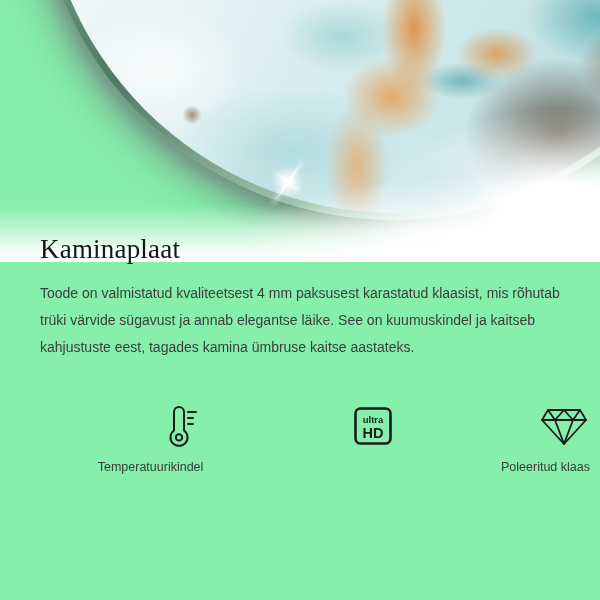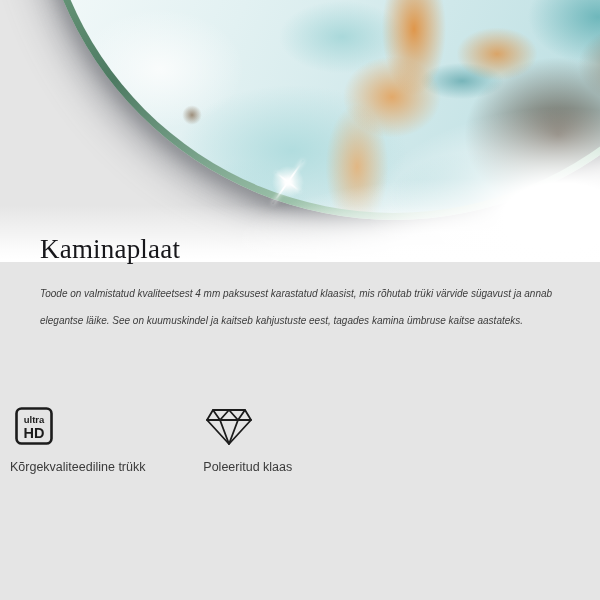--- a/index.html
+++ b/index.html
@@ -1,17 +1,17 @@
 <!DOCTYPE html>
 <html style="--heading-text: #17171b; --body-text: #3c3c3c; --label-text: #3a3a3a; --icon-stroke: #1c1c1c; --glass-edge: #74a383; --art-teal: #9ed2d5; --art-orange: #e2974e; --art-brown: #6e5f4d;"><head>
 <meta charset="utf-8">
 <style>
   html,body{margin:0;padding:0;width:600px;height:600px;overflow:hidden;background:#fff;
     font-family:"Liberation Sans",sans-serif;}
-  .page{position:relative;width:600px;height:600px;background:#e5e5e5;}
+  .page{position:relative;width:600px;height:600px;background:#86efac;}
 
   
   .hero{position:absolute;left:0;top:0;width:600px;height:262px;overflow:hidden;z-index:1;}
   .plate{position:absolute;left:35px;top:-498px;width:718px;height:718px;border-radius:50%;
     box-sizing:border-box;padding:7px;
     background:linear-gradient(150deg,#d3e6da 0%,var(--glass-edge,#74a383) 38%,#4d7a62 55%,#a9cdb6 78%,#ddefe3 100%);
     box-shadow:-14px 18px 34px rgba(110,112,118,.42),0 10px 22px rgba(100,102,108,.35),-4px 6px 12px rgba(120,122,128,.3);}
   .plate-art{width:100%;height:100%;border-radius:50%;
     background:
       radial-gradient(ellipse 46px 95px at 372px 520px, rgba(224,146,66,.95), rgba(224,146,66,0) 70%),
@@ -40,26 +40,26 @@
     background:linear-gradient(90deg,rgba(255,255,255,0),#fff 35%,#fff 65%,rgba(255,255,255,0));
     transform:rotate(-55deg);box-shadow:0 0 4px rgba(255,255,255,.9);}
   .sparkle::after{content:"";position:absolute;left:14px;top:29px;width:32px;height:2px;border-radius:2px;
     background:linear-gradient(90deg,rgba(255,255,255,0),#fff 35%,#fff 65%,rgba(255,255,255,0));
     transform:rotate(38deg);box-shadow:0 0 4px rgba(255,255,255,.9);}
 
   
   .content{position:absolute;left:40px;top:233px;width:545px;z-index:5;}
   h1{margin:0;font-family:"Liberation Serif",serif;font-weight:400;
     font-size:27px;line-height:33px;color:var(--heading-text,#17171b);letter-spacing:.2px;}
-  .desc{margin:14px 0 0 0;font-size:10px;line-height:27px;color:var(--body-text,#3c3c3c);font-style:italic;}
+  .desc{margin:14px 0 0 0;font-size:14px;line-height:27px;color:var(--body-text,#3c3c3c);}
 
   
   .features{position:absolute;left:10px;top:399px;width:580px;z-index:5;
     display:grid;grid-template-columns:repeat(3,1fr);row-gap:13px;}
-  .feature{display:flex;flex-direction:column;align-items:flex-start;}
+  .feature{display:flex;flex-direction:column;align-items:flex-end;}
   .icon-box{height:54px;display:flex;align-items:center;justify-content:center;}
   .flabel{margin-top:7px;font-size:12.5px;color:var(--label-text,#3a3a3a);}
   svg.ic{stroke:var(--icon-stroke,#1c1c1c);fill:none;stroke-linecap:round;stroke-linejoin:round;}
   svg.ic .fill{fill:var(--icon-stroke,#1c1c1c);stroke:none;}
   svg.ic text{fill:var(--icon-stroke,#1c1c1c);stroke:none;font-family:"Liberation Sans",sans-serif;}
 </style>
 </head>
 <body>
 
 <div class="page">
@@ -72,30 +72,39 @@
     <div class="sparkle"></div>
   </div>
 
   <div class="content">
     <h1><span>Kaminaplaat</span><br></h1>
     <p class="desc">Toode on valmistatud kvaliteetsest 4 mm paksusest karastatud klaasist, mis rõhutab trüki värvide sügavust ja annab elegantse läike. See on kuumuskindel ja kaitseb kahjustuste eest, tagades kamina ümbruse kaitse aastateks.</p>
   </div>
 
   <div class="features">
 
+    <div class="feature">
+      <div class="icon-box">
+        <svg class="ic" width="48" height="50" viewBox="0 0 48 50" stroke-width="2">
+          <path d="M19,11 a5,5 0 0 1 10,0 v18.5 a8.5,8.5 0 1 1 -10,0 Z"></path>
+          <circle cx="24" cy="36.4" r="3.2"></circle>
+          <path d="M33,11 h8 M33,17 h5 M33,23 h5"></path>
+        </svg>
+      </div>
+      <div class="flabel">Temperatuurikindel</div>
+    </div>
 
     <div class="feature">
       <div class="icon-box">
         <svg class="ic" width="48" height="48" viewBox="0 0 48 48" stroke-width="2.6">
           <rect x="6.5" y="6.5" width="35" height="35" rx="5"></rect>
           <text x="24" y="21" text-anchor="middle" font-size="9.5" font-weight="700">ultra</text>
           <text x="24" y="35.5" text-anchor="middle" font-size="14.5" font-weight="700">HD</text>
         </svg>
       </div>
-      <div class="flabel">Kõrgekvaliteediline trükk</div>
     </div>
 
 
     <div class="feature">
       <div class="icon-box">
         <svg class="ic" width="52" height="46" viewBox="0 0 52 46" stroke-width="1.8">
           <path d="M10,7 H42 L48,17 L26,41 L4,17 Z"></path>
           <path d="M4,17 H48"></path>
           <path d="M10,7 L17,17 M26,7 L17,17 M26,7 L35,17 M42,7 L35,17 M17,17 L26,41 M35,17 L26,41"></path>
         </svg>

